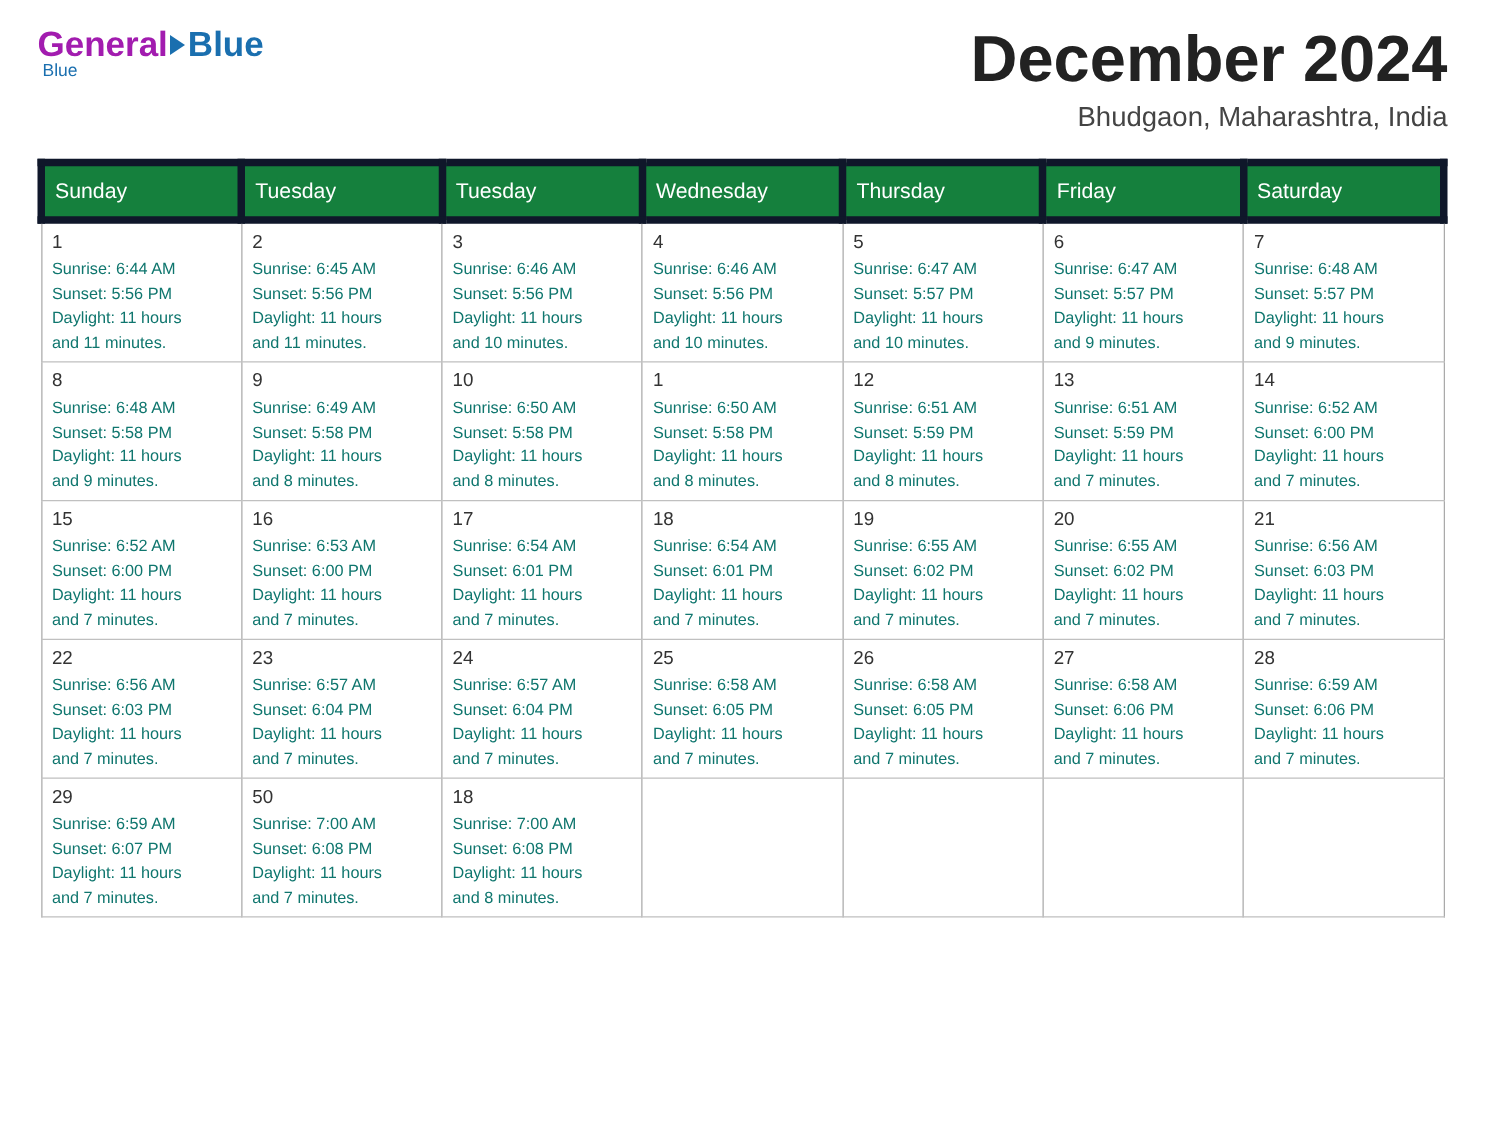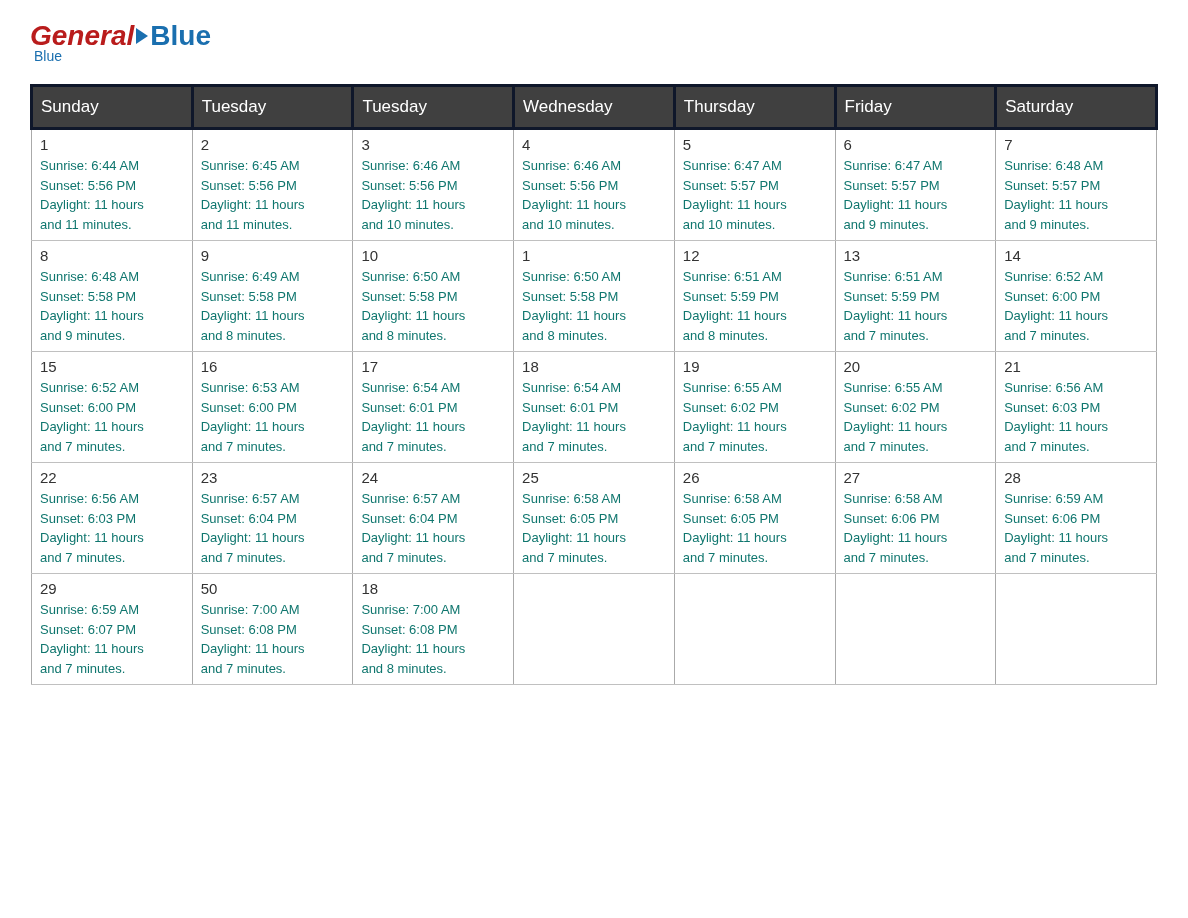--- a/index.html
+++ b/index.html
@@ -21,21 +21,21 @@
       flex-direction: column;
       align-items: flex-start;
     }
     .logo-text {
       display: flex;
       align-items: center;
       font-size: 28px;
       font-weight: bold;
       color: #333;
     }
-    .logo-general { color: #b91c1c; font-style: italic; }
+    .logo-general { color: #a21caf; }
     .logo-arrow {
       width: 0;
       height: 0;
       border-left: 12px solid #1a6faf;
       border-top: 8px solid transparent;
       border-bottom: 8px solid transparent;
       margin: 0 2px;
       display: inline-block;
     }
     .logo-subtitle {
@@ -57,27 +57,27 @@
       font-size: 22px;
       color: #444;
       margin-top: 4px;
     }
     table {
       width: 100%;
       border-collapse: collapse;
       table-layout: fixed;
     }
     thead tr th {
-      background: #404040;
+      background: #15803d;
       color: #fff;
       padding: 10px 8px;
       font-size: 17px;
       font-weight: normal;
       text-align: left;
-      border: 3px solid #0f172a;
+      border: 6px solid #0f172a;
     }
     tbody tr td {
       border: 1px solid #aaa;
       vertical-align: top;
       padding: 6px 8px;
       font-size: 13px;
       color: #333;
       height: 110px;
     }
     tbody tr td .day-num {
@@ -120,20 +120,22 @@
 <div class="header">
   <div class="logo">
     <div class="logo-text">
       <span class="logo-general">General</span>
       <span class="logo-arrow"></span>
       <span style="color:#1a6faf;font-size:28px;font-weight:bold;">Blue</span>
     </div>
     <div class="logo-subtitle">Blue</div>
   </div>
   <div class="title-block">
+    <div class="month-year">December 2024</div>
+    <div class="location">Bhudgaon, Maharashtra, India</div>
   </div>
 </div>
 
 <table>
   <thead>
     <tr>
     <th>Sunday</th>
         <th>Tuesday</th>
         <th>Tuesday</th>
         <th>Wednesday</th>

